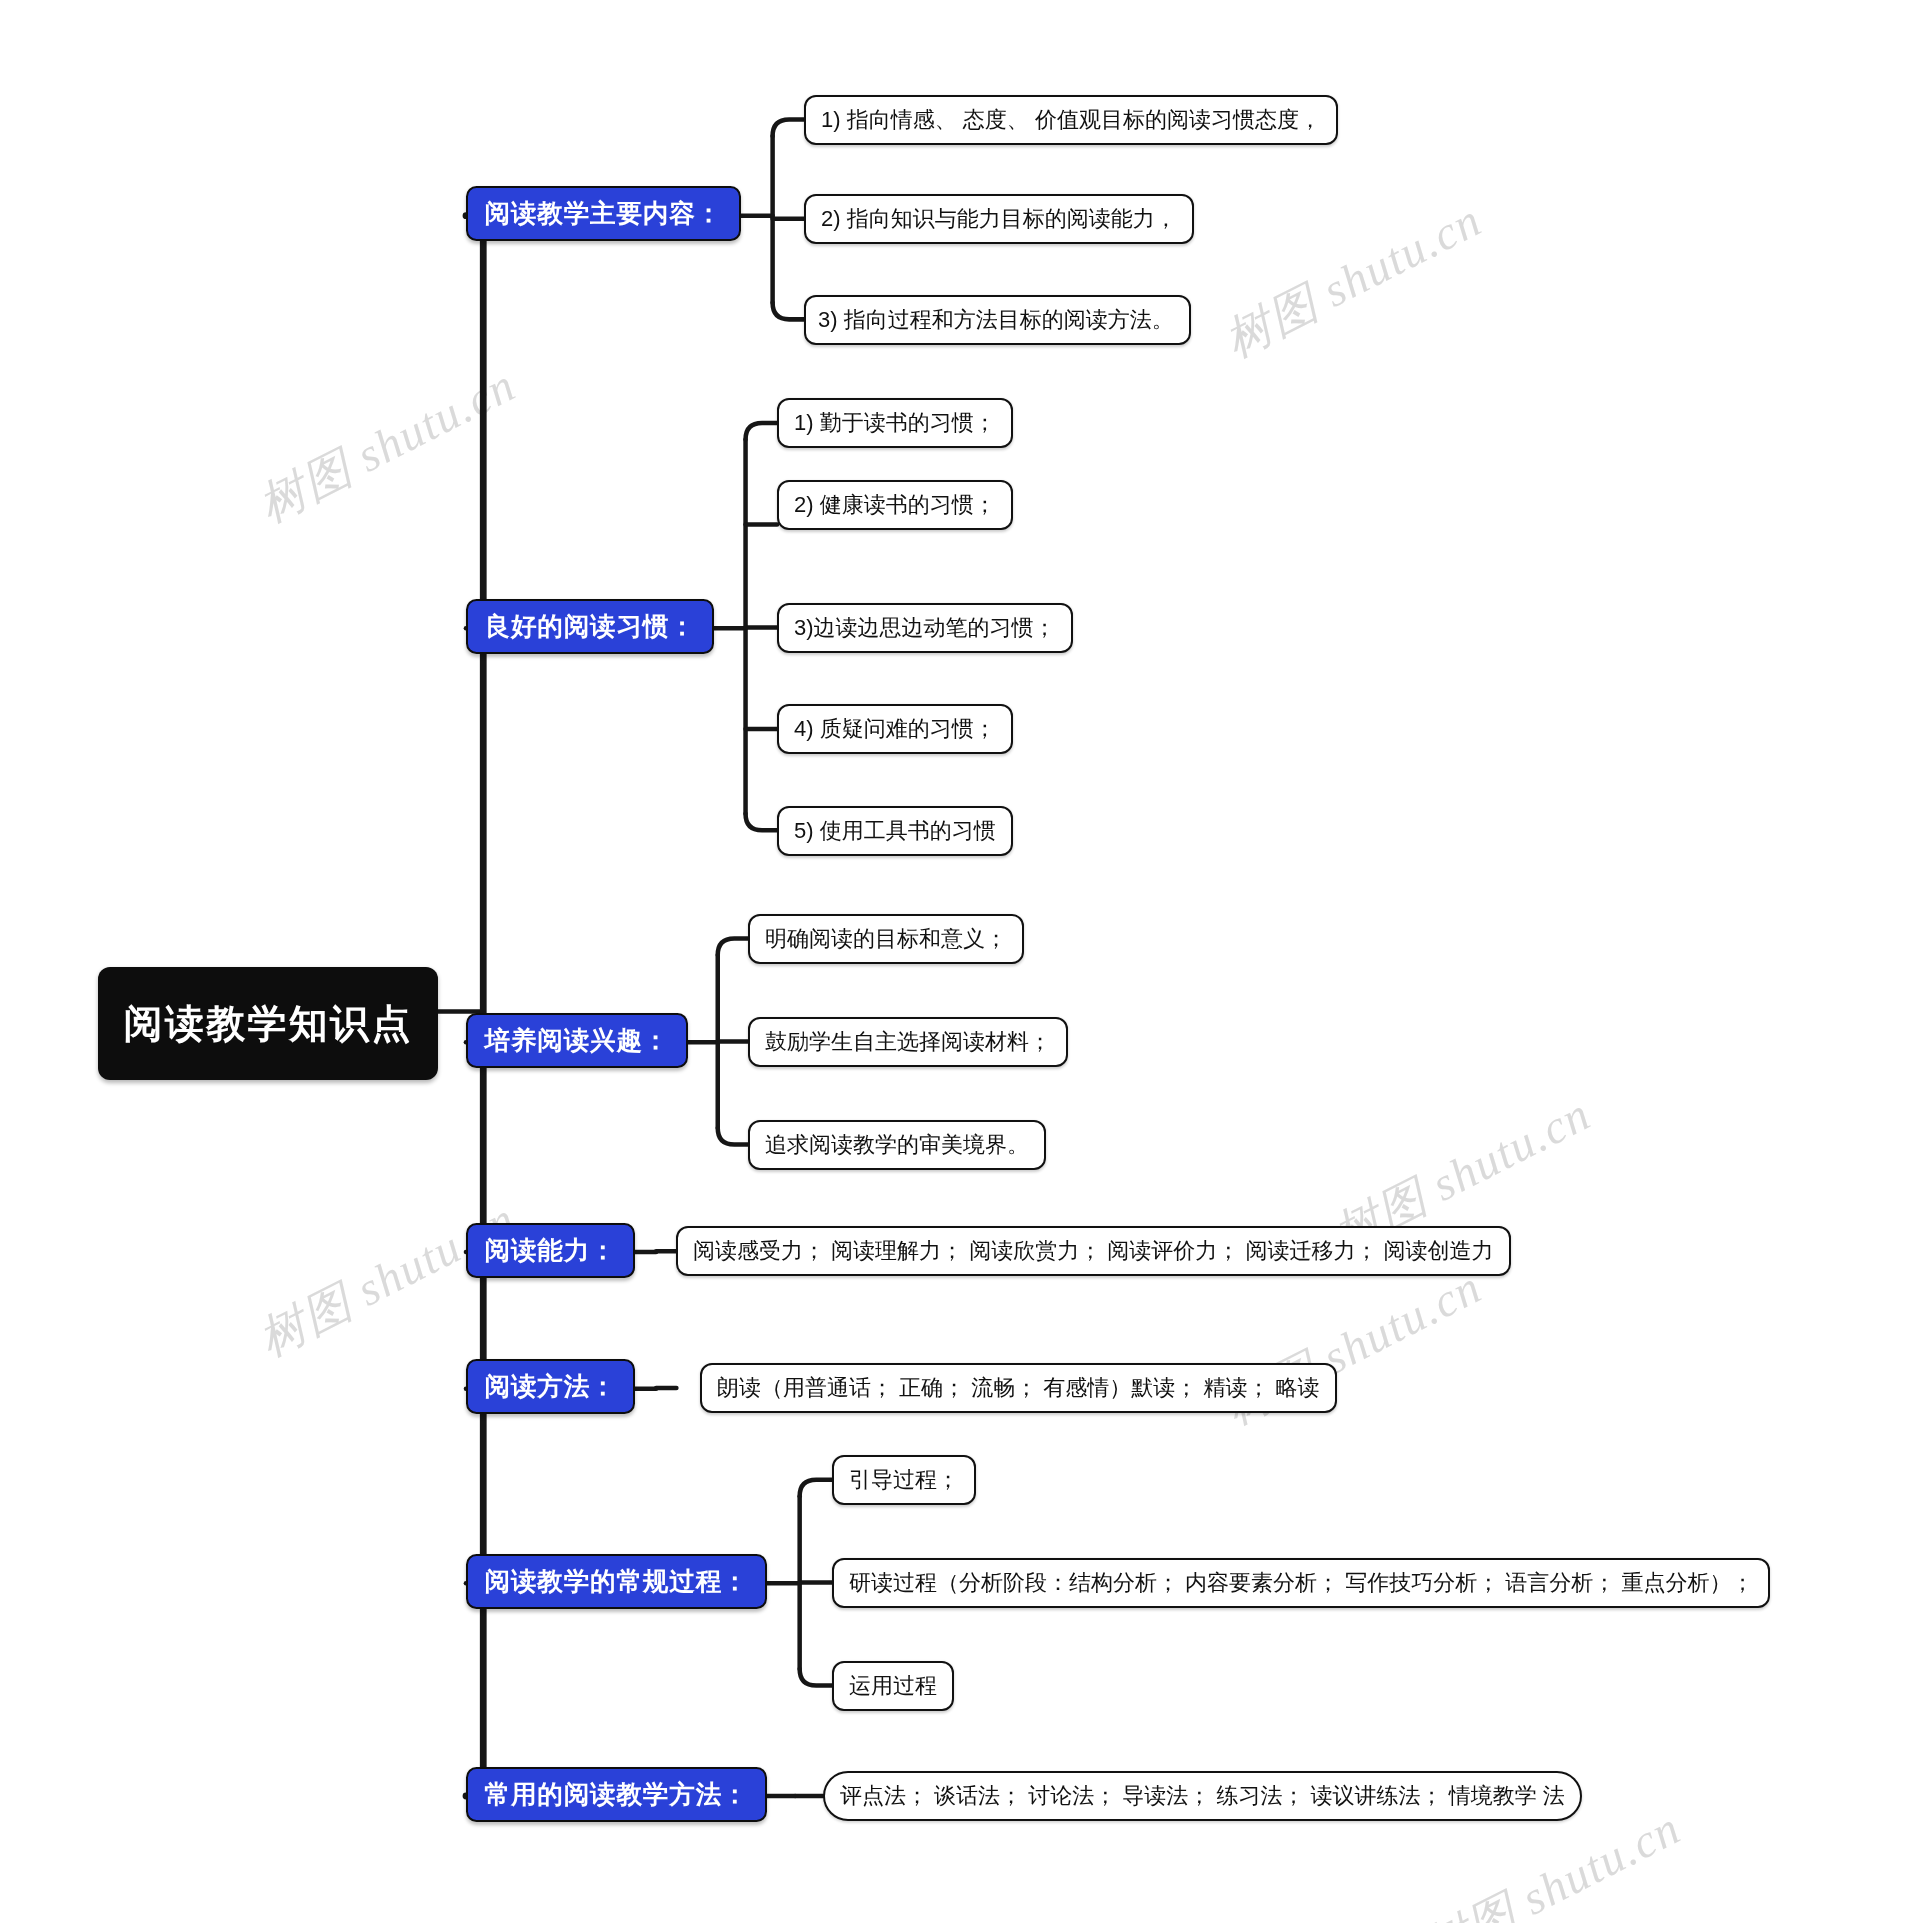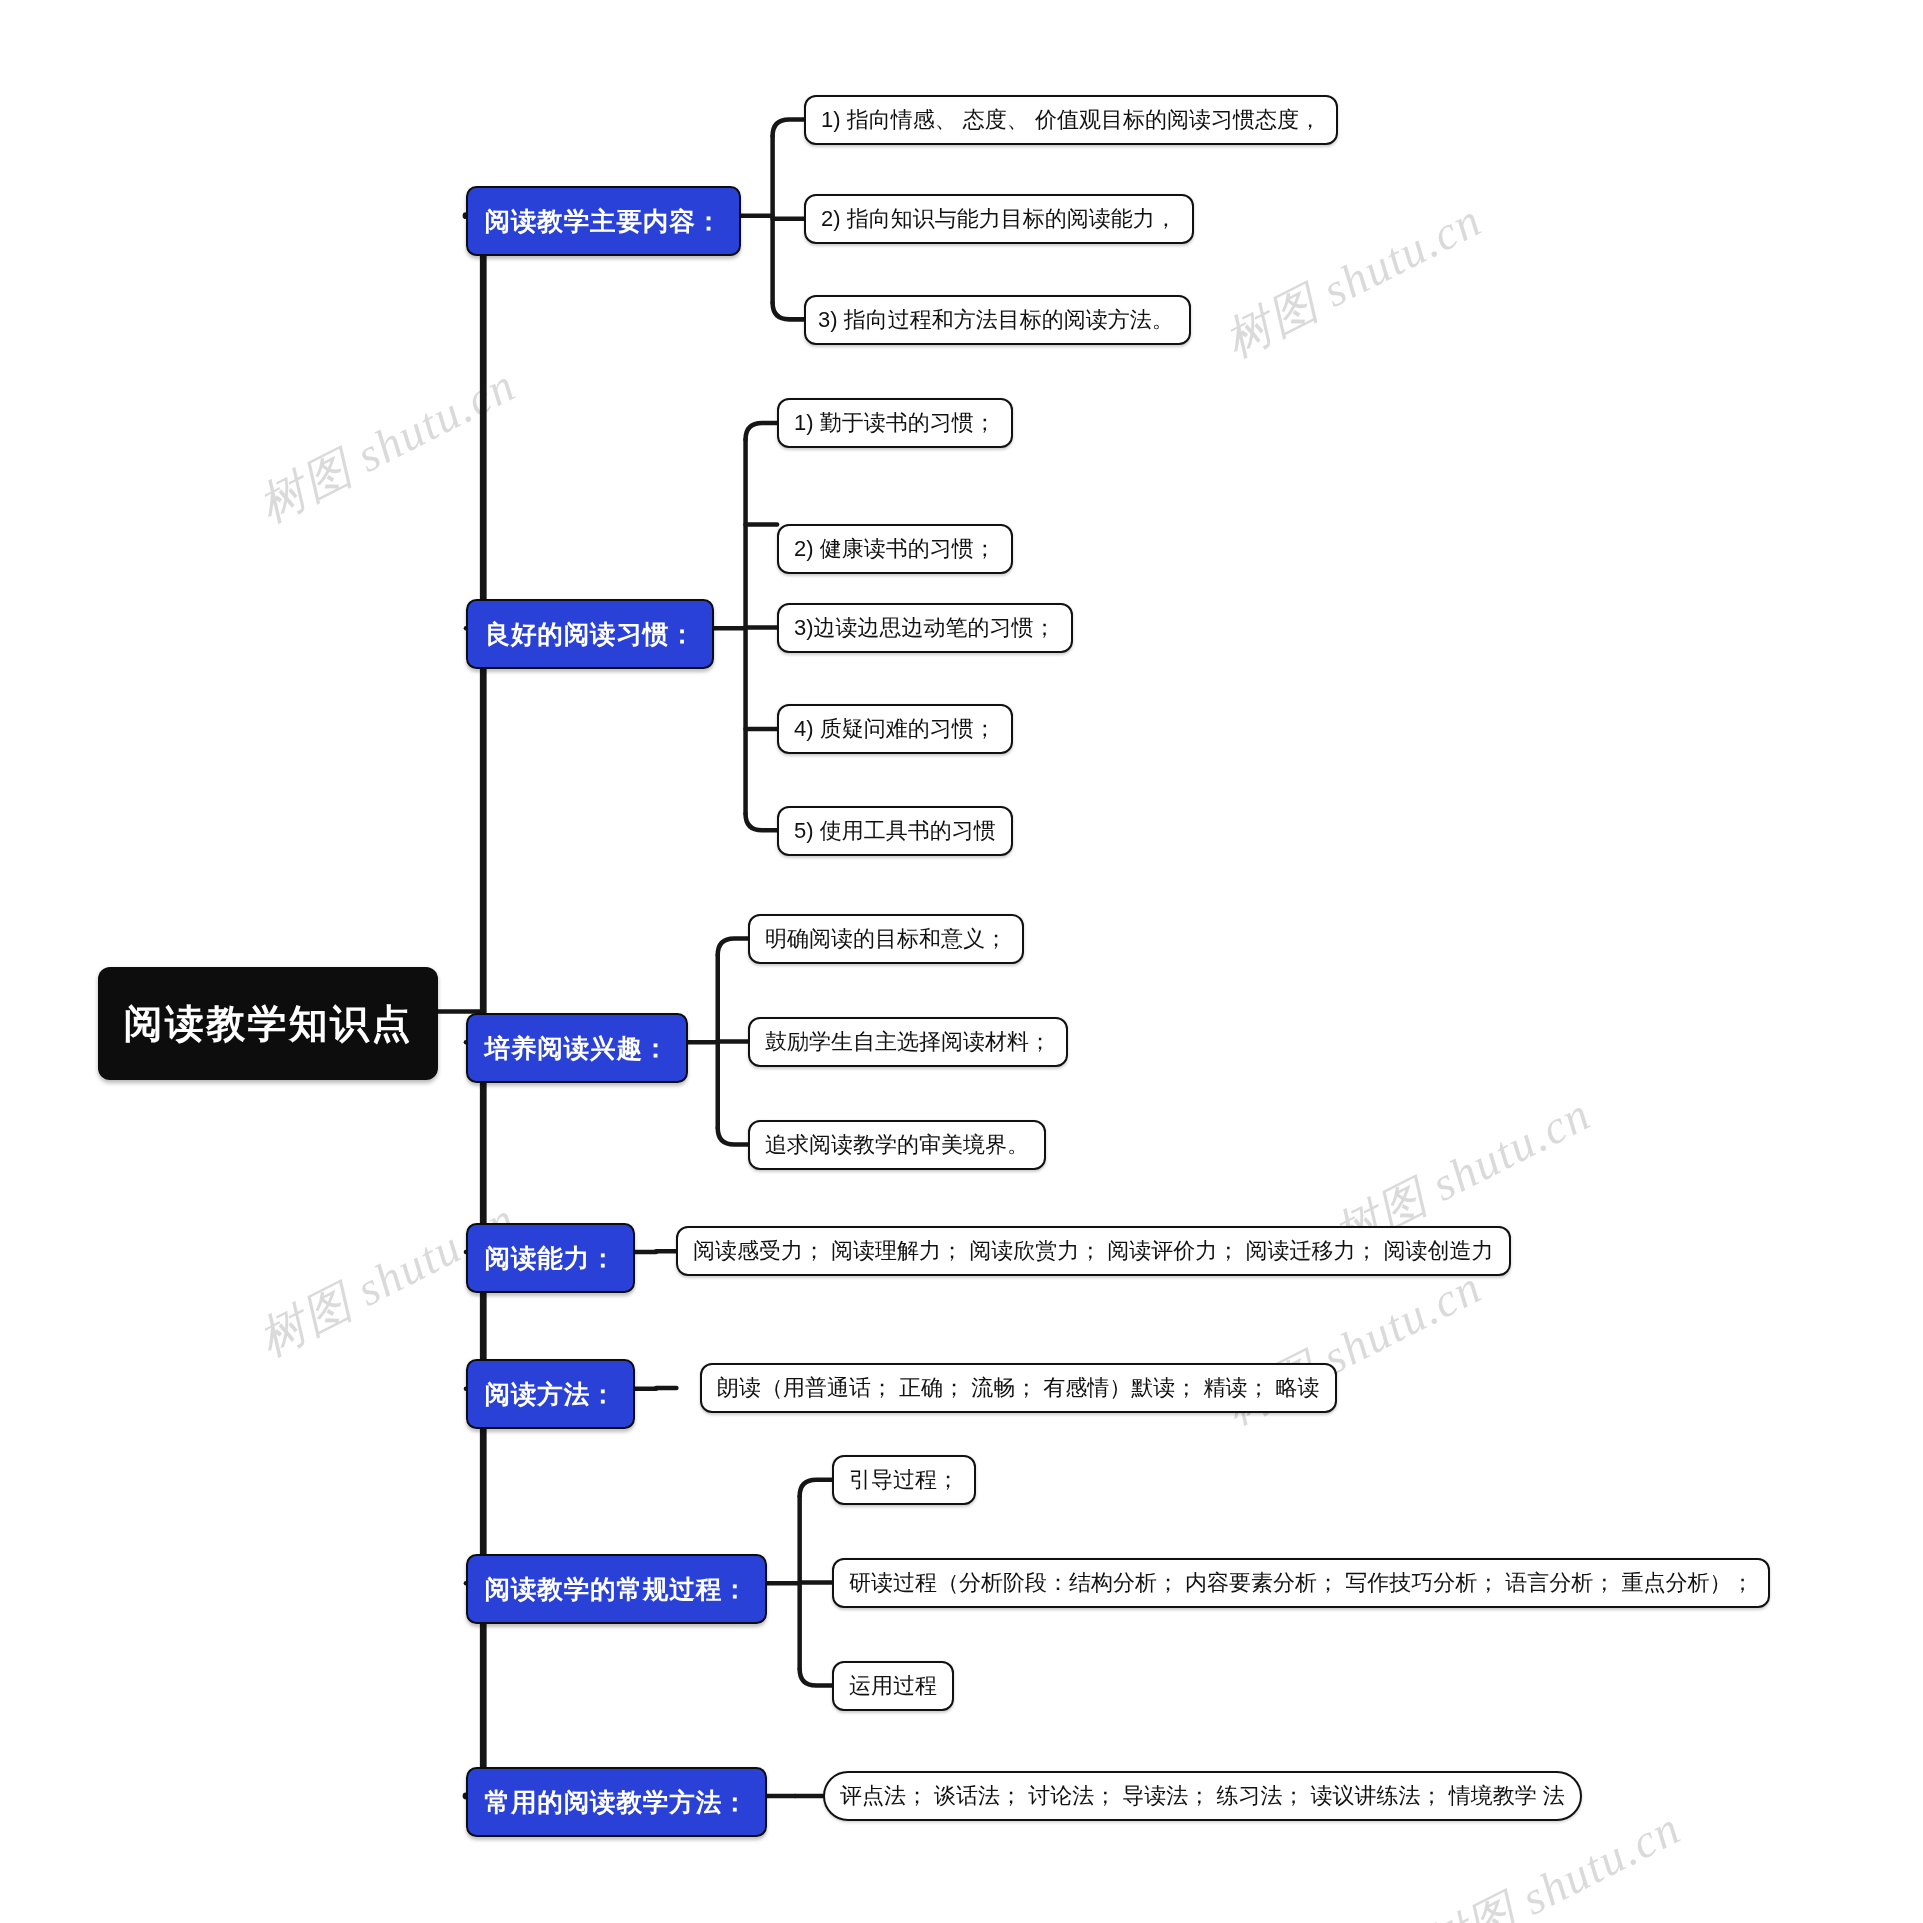--- a/index.html
+++ b/index.html
@@ -76,21 +76,21 @@
 
   .branch-node {
     background: #2a41d8;
     color: #ffffff;
     border: 2.3px solid #0d0d0d;
     border-radius: 10.5px;
     font-size: 25.6px;
     font-weight: 700;
     letter-spacing: 0.8px;
     padding: 0 16.5px;
-    height: 70px;
+    height: 55px;
     box-shadow: 0 2.3px 3.8px rgba(0,0,0,.25);
   }
 
   .leaf-node {
     background: #ffffff;
     color: #111111;
     border: 2.3px solid #111111;
     border-radius: 12px;
     font-size: 22px;
     font-weight: 400;
@@ -155,21 +155,21 @@
 
   <div class="node root-node" style="left:98px; top:967px;">阅读教学知识点</div>
 
   <div class="node branch-node" style="left:466px; top:186px;">阅读教学主要内容：</div>
   <div class="node leaf-node" style="left:804px; top:95px;">1) 指向情感、 态度、 价值观目标的阅读习惯态度，</div>
   <div class="node leaf-node" style="left:804px; top:194px;">2) 指向知识与能力目标的阅读能力，</div>
   <div class="node leaf-node" style="left:804px; top:295px;padding-left:12px;">3) 指向过程和方法目标的阅读方法。</div>
 
   <div class="node branch-node" style="left:466px; top:599px;">良好的阅读习惯：</div>
   <div class="node leaf-node" style="left:777px; top:398px;">1) 勤于读书的习惯；</div>
-  <div class="node leaf-node" style="left:777px; top:524px;">2) 健康读书的习惯；</div>
+  <div class="node leaf-node" style="left:777px; top:480px;">2) 健康读书的习惯；</div>
   <div class="node leaf-node" style="left:777px; top:603px;">3)边读边思边动笔的习惯；</div>
   <div class="node leaf-node" style="left:777px; top:704px;">4) 质疑问难的习惯；</div>
   <div class="node leaf-node" style="left:777px; top:806px;">5) 使用工具书的习惯</div>
 
   <div class="node branch-node" style="left:466px; top:1013px;">培养阅读兴趣：</div>
   <div class="node leaf-node" style="left:748px; top:914px;">明确阅读的目标和意义；</div>
   <div class="node leaf-node" style="left:748px; top:1017px;">鼓励学生自主选择阅读材料；</div>
   <div class="node leaf-node" style="left:748px; top:1120px;">追求阅读教学的审美境界。</div>
 
   <div class="node branch-node" style="left:466px; top:1223px;">阅读能力：</div>

